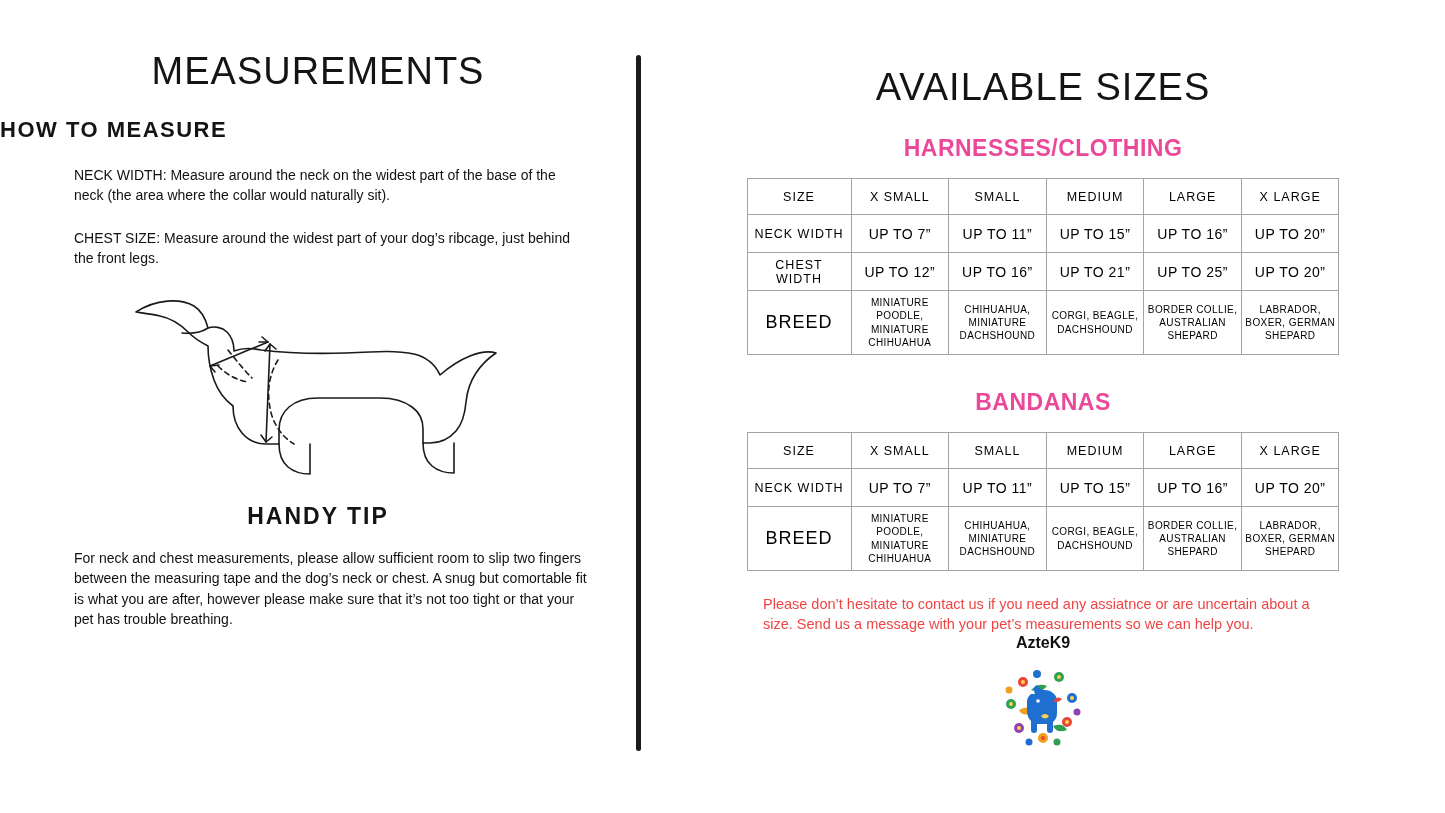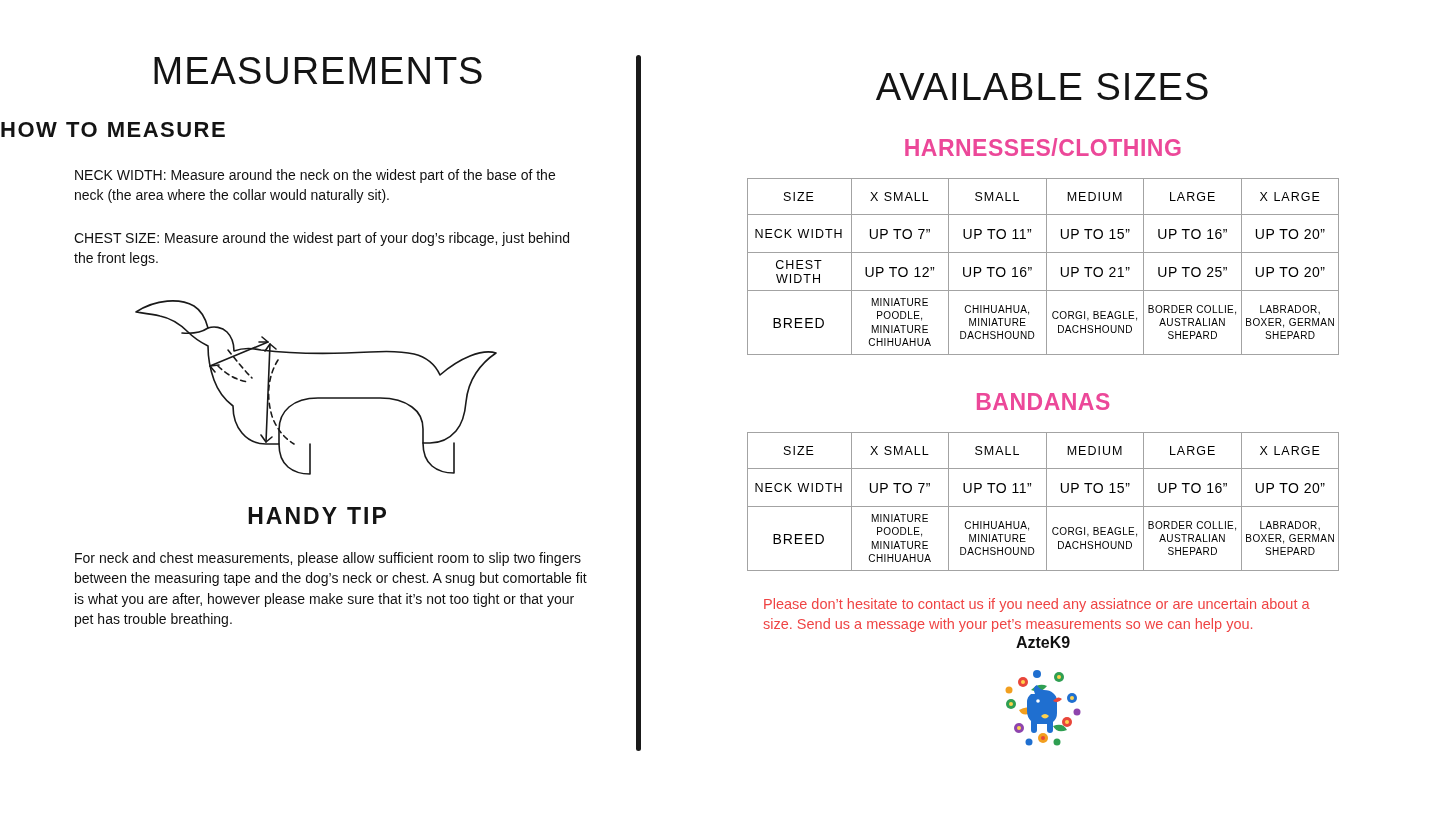--- a/index.html
+++ b/index.html
@@ -129,21 +129,21 @@
     letter-spacing: 0.5px;
   }
   td.breedcell {
     font-size: 10px;
     line-height: 1.32;
     letter-spacing: 0.4px;
     height: 64px;
     padding: 4px 4px;
   }
   td.breedlabel {
-    font-size: 14px;
+    font-size: 18px;
     letter-spacing: 1px;
   }
   col.c1 { width: 104px; }
   col.cx { width: 97.6px; }
 
   .footnote {
     text-align: left;
     font-size: 14.5px;
     line-height: 1.35;
     margin: 24px auto 0 auto;

